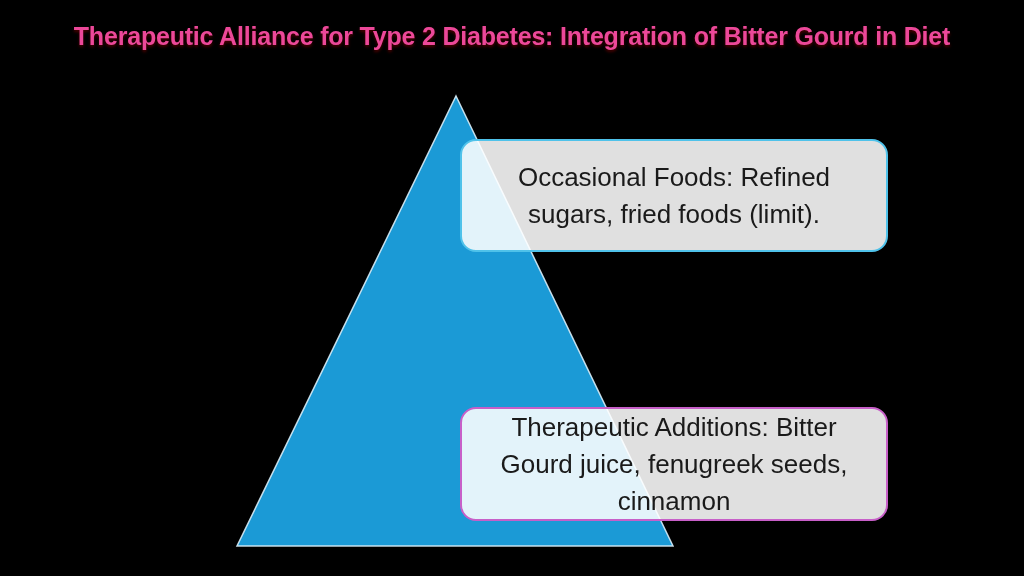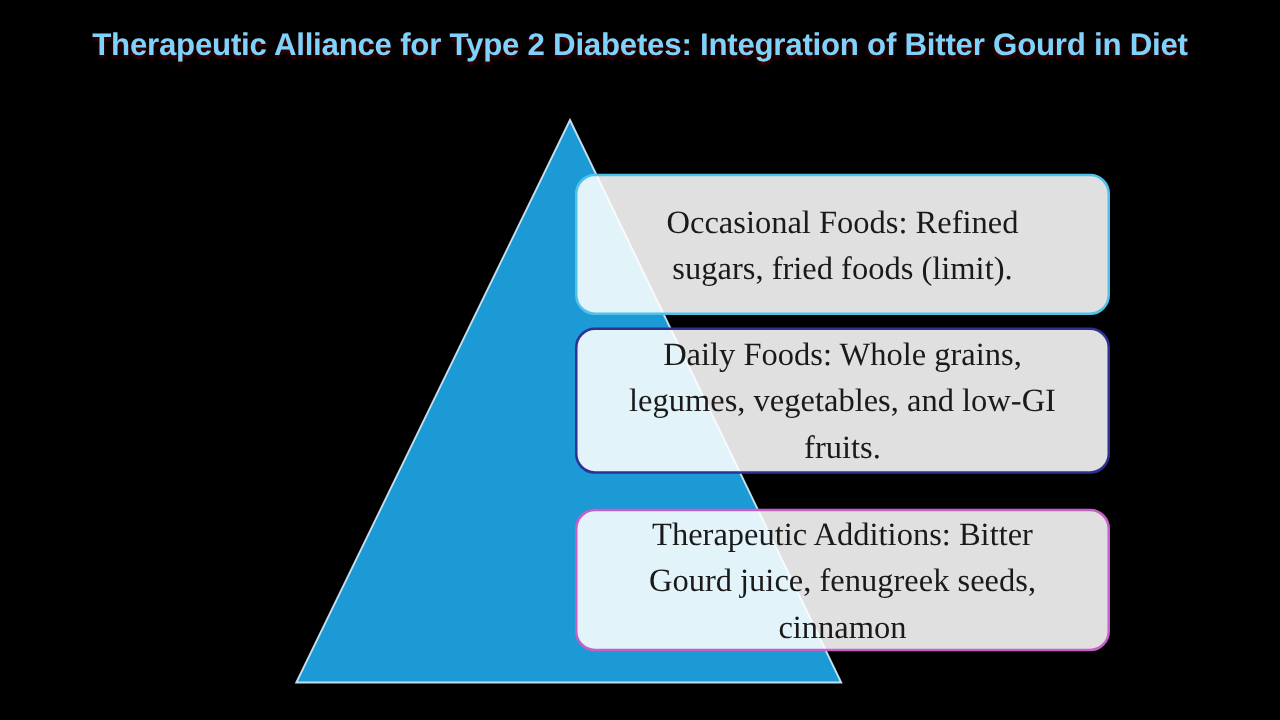--- a/index.html
+++ b/index.html
@@ -43,47 +43,43 @@
     width: 428px;
     box-sizing: border-box;
     border: 2px solid #888;
     border-radius: 16px;
     background: rgba(255, 255, 255, 0.88);
     display: flex;
     align-items: center;
     justify-content: center;
     text-align: center;
     padding: 0 35px;
-    font-family: Liberation Serif, serif;
   }
   .level-label {
     font-size: 26px;
     line-height: 37px;
     color: #1a1a1a;
   }
   .level-1 { top: 139px; height: 113px; }
   .level-2 { top: 262px; height: 117px; }
   .level-3 { top: 391px; height: 114px; margin-top: 16px; }
 </style>
 </head>
 <body>
 
 <div class="slide" style="background-color: rgb(0, 0, 0);">
 
-  <div class="slide-title" style="color: #7dd3fc;">Therapeutic Alliance for Type 2 Diabetes: Integration of Bitter Gourd in Diet</div>
+  <div class="slide-title" style="color: #ec4899;">Therapeutic Alliance for Type 2 Diabetes: Integration of Bitter Gourd in Diet</div>
 
   <svg class="pyramid-svg" viewBox="0 0 1024 576" xmlns="http://www.w3.org/2000/svg">
     <polygon points="456,96 673,546 237,546" stroke-width="1.5" stroke-opacity="0.9" fill="#1b9ad6" stroke="#d9eef9"></polygon>
   </svg>
 
   <div class="level level-1" style="border-color: rgb(79, 194, 234); background-color: rgba(255, 255, 255, 0.88);">
     <div class="level-label" style="color: rgb(26, 26, 26);">Occasional Foods: Refined sugars, fried foods (limit).</div>
   </div>
 
-  <div class="level level-2" style="border-color: rgb(45, 49, 146); background-color: rgba(255, 255, 255, 0.88);">
-    <div class="level-label" style="color: rgb(26, 26, 26);">Daily Foods: Whole grains, legumes, vegetables, and low-GI fruits.</div>
-  </div>
 
   <div class="level level-3" style="border-color: rgb(199, 95, 200); background-color: rgba(255, 255, 255, 0.88);">
     <div class="level-label" style="color: rgb(26, 26, 26);">Therapeutic Additions: Bitter Gourd juice, fenugreek seeds, cinnamon</div>
   </div>
 
 </div>
 
 </body></html>

